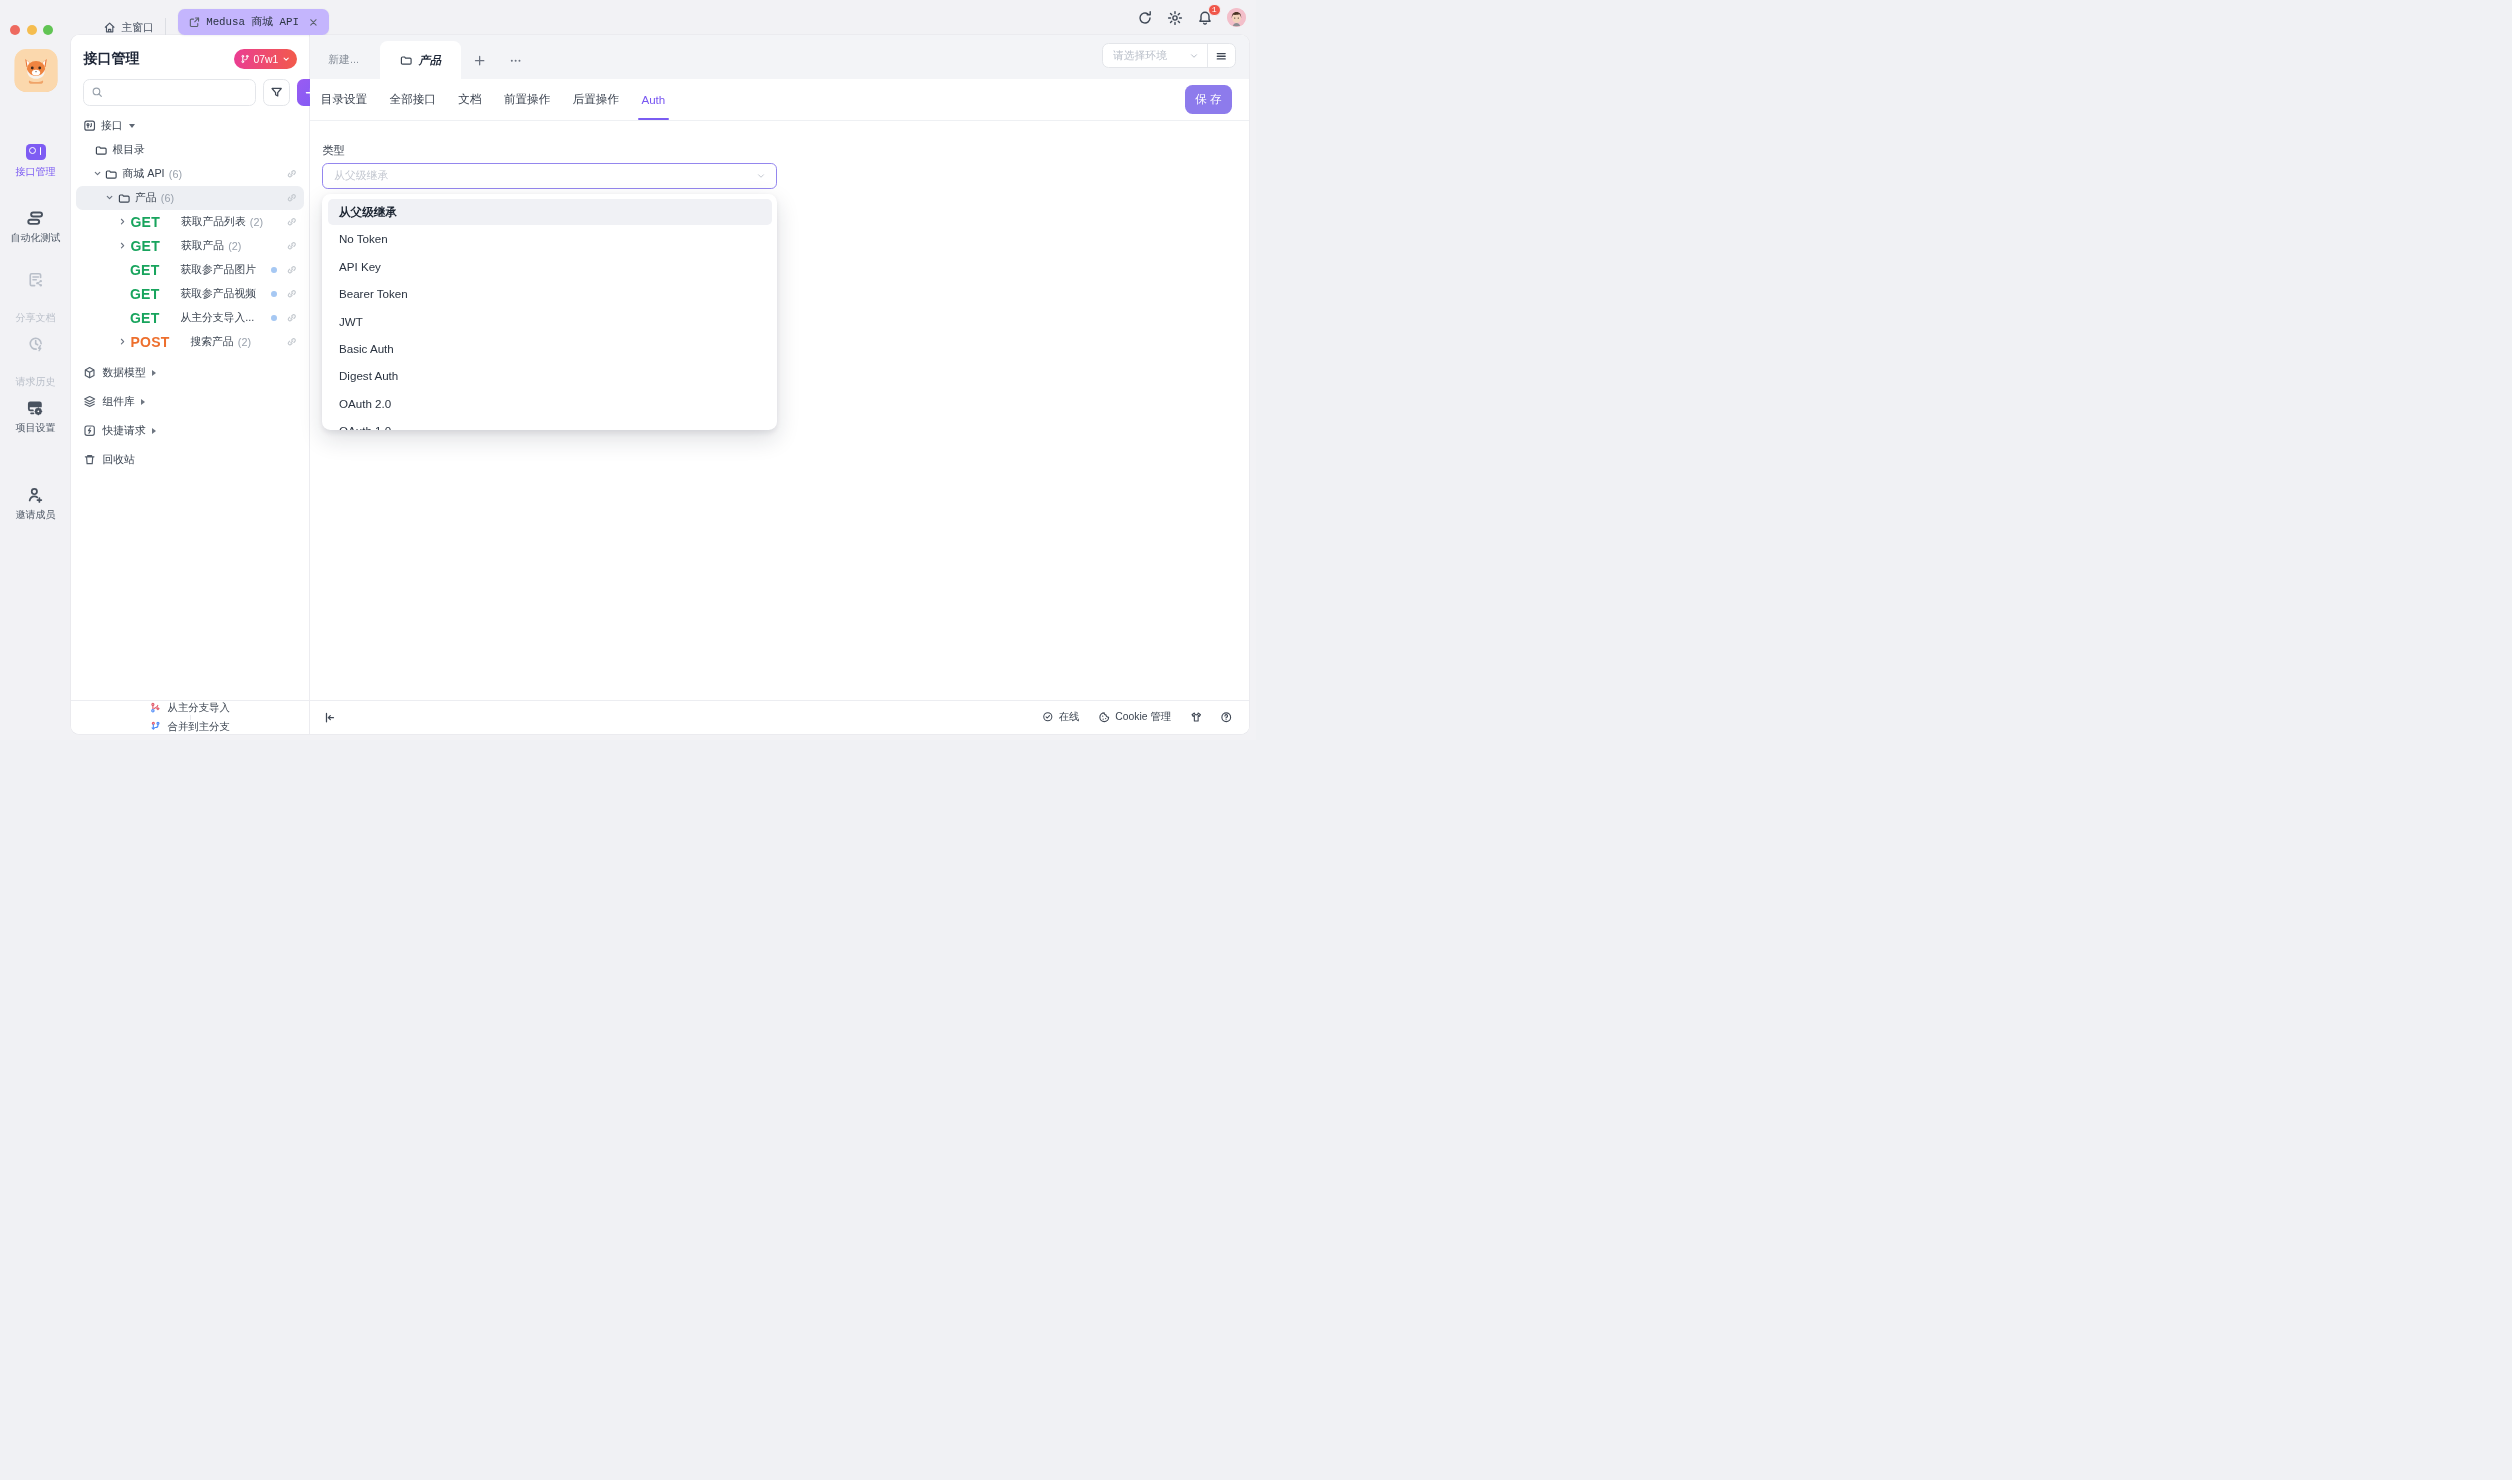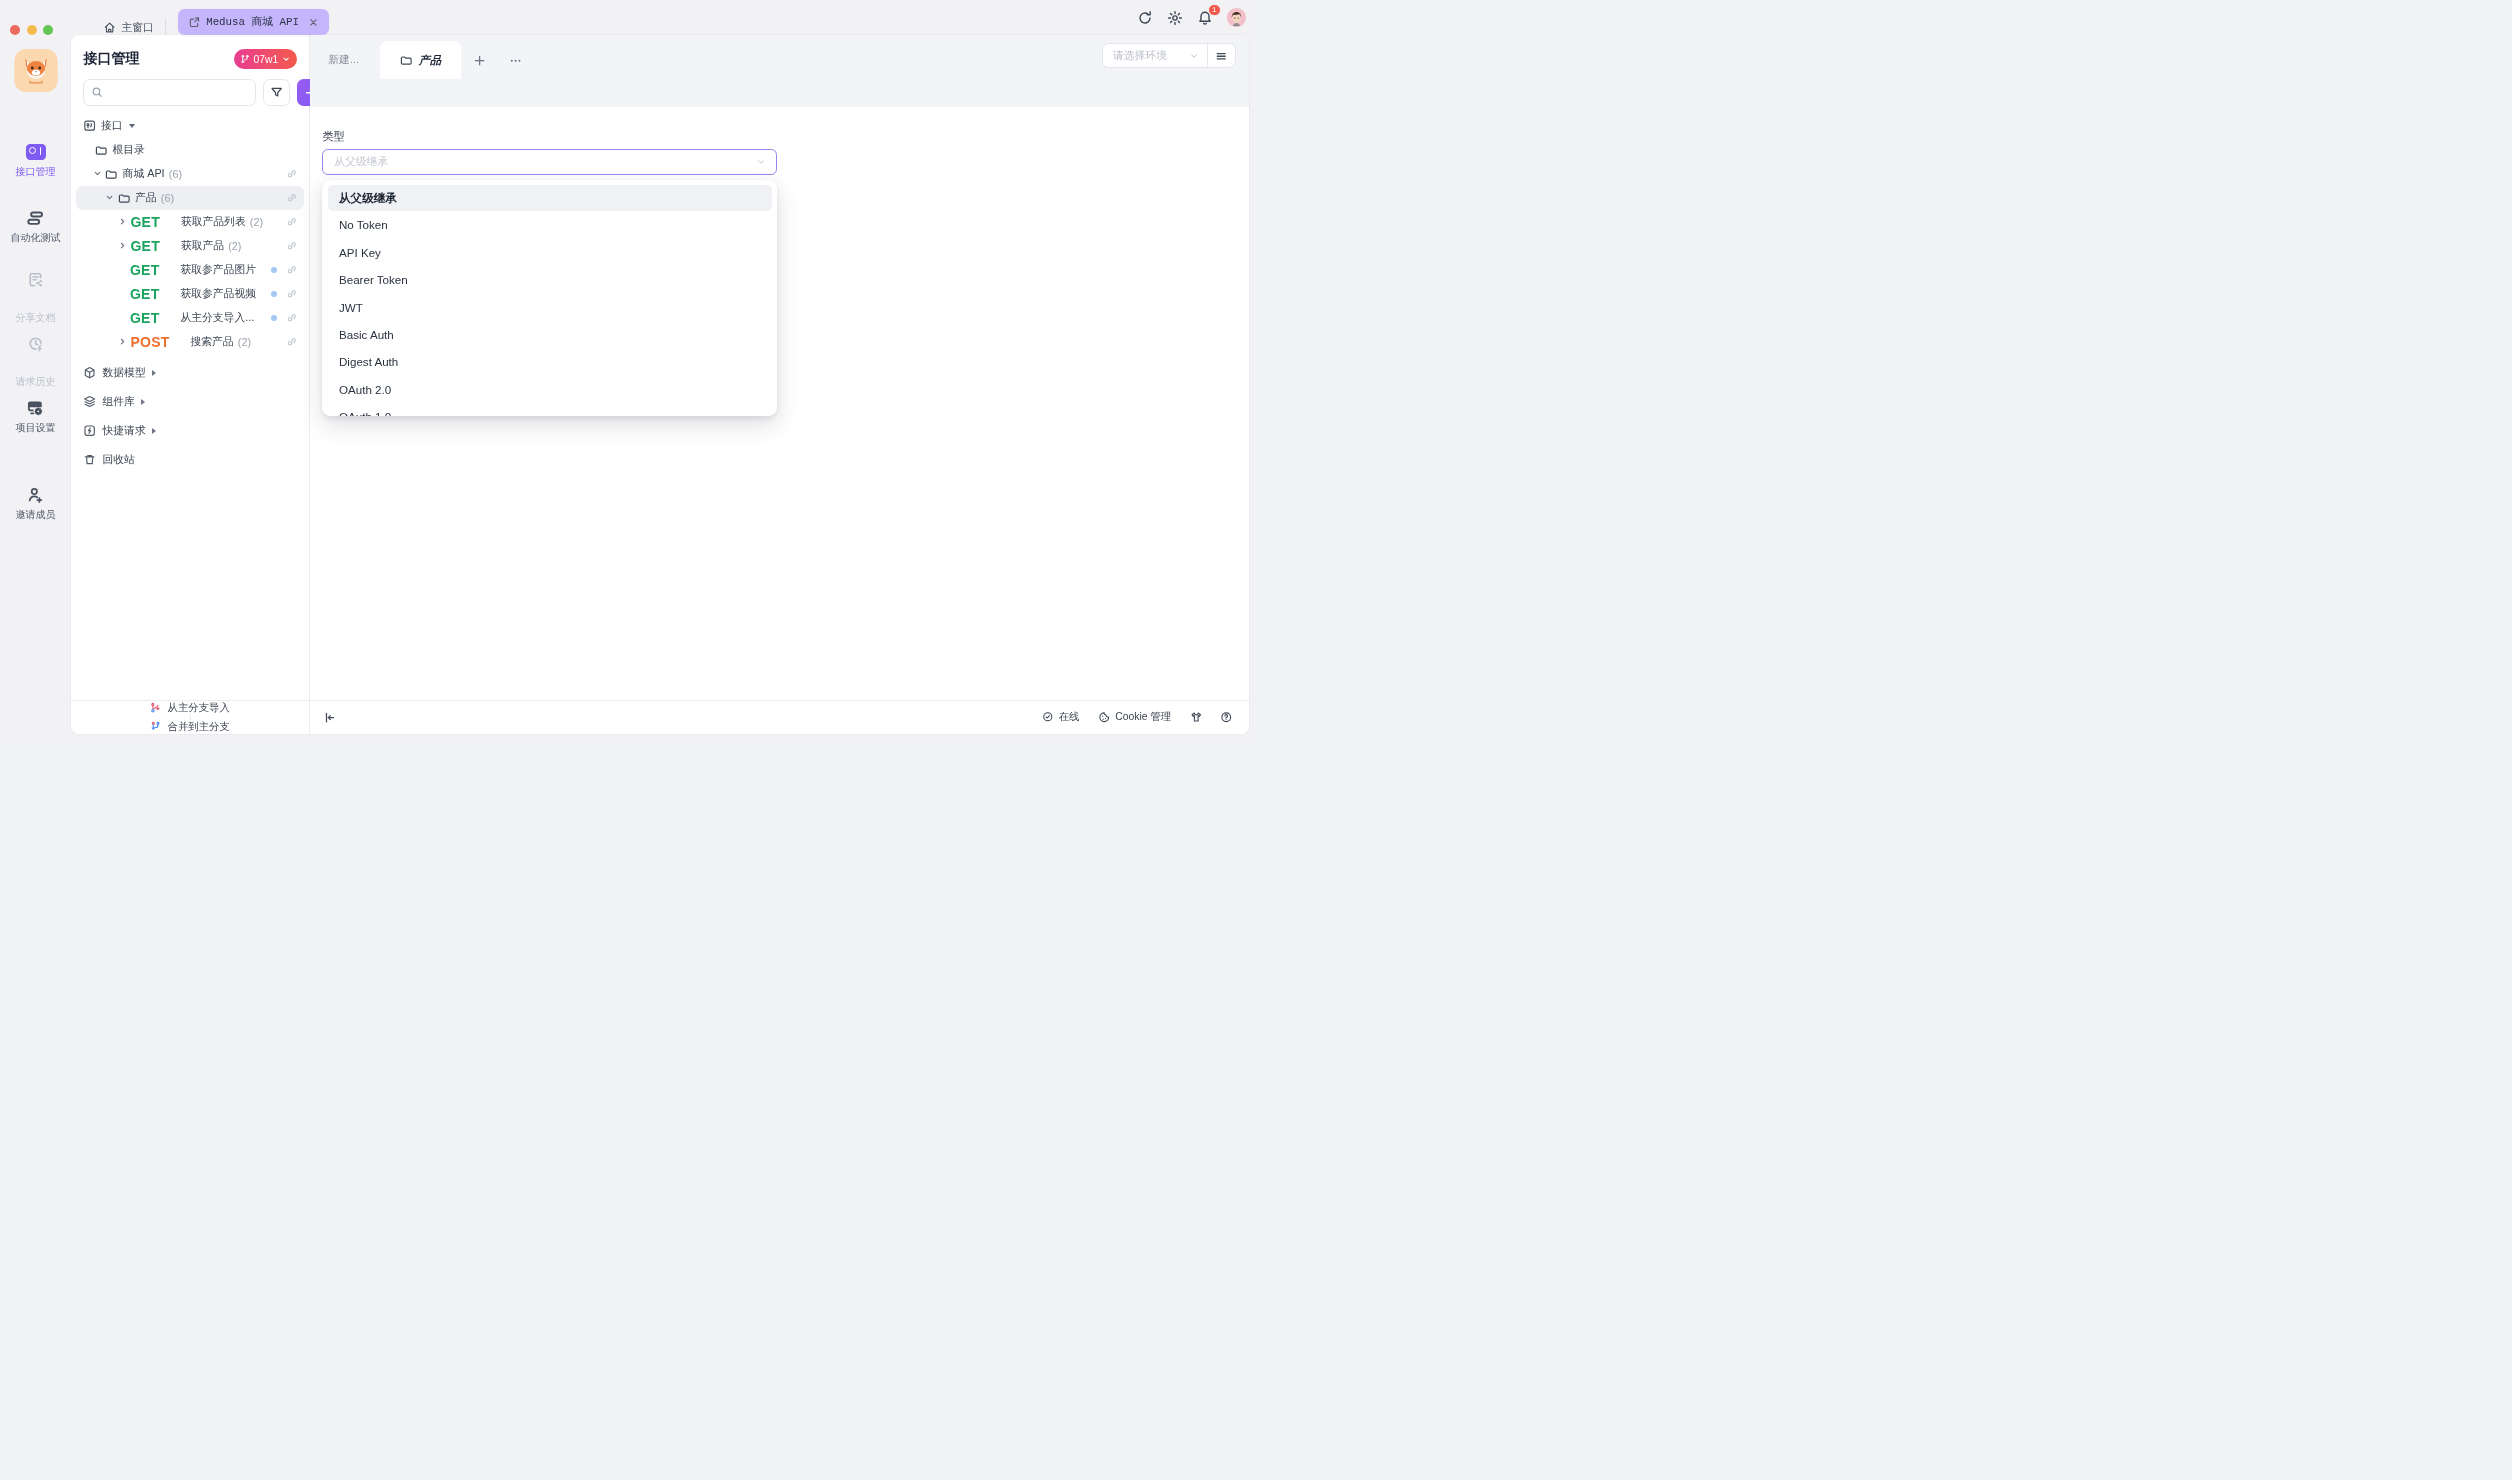--- a/index.html
+++ b/index.html
@@ -70,21 +70,21 @@
   .linkic { color:#c3c8ce; display:flex; flex:none; }
   .method { font-weight:bold; font-size:14px; margin-right:21px; letter-spacing:0.2px; }
   .m-get { color:#18a45d; } .m-post { color:#ed6f2d; }
   .srow { display:flex; align-items:center; height:29px; padding:0 11.6px; font-size:10.8px; color:#3a4350; cursor:pointer; }
   .srow .tico { color:#545d6a; margin-right:6.6px; }
   .panel-foot { margin-top:auto; border-top:0.8px solid #ecedf1; height:34px; display:flex; align-items:center;flex-direction:column; }
   .pf-btn { flex:1; display:flex; align-items:center; justify-content:center; gap:5.8px; font-size:10.4px; color:#3d4652; cursor:pointer; height:100%; }
   .pf-sep { width:0.8px; height:13.3px; background:#e8eaee; }
 
   
-  .main { flex:1; display:flex; flex-direction:column; background:#f3f4f7; position:relative; min-width:0;gap:28px; }
+  .main { flex:1; display:flex; flex-direction:column; background:#f3f4f7; position:relative; min-width:0; }
   .doc-tabs { height:44px; display:flex; align-items:flex-end; position:relative; flex:none; }
   .dt-plain { font-size:10.8px; color:#8a919c; padding:0 21.6px 0 18.3px; align-self:center; margin-top:6.6px; cursor:pointer; }
   .dt-active { display:flex; align-items:center; gap:5.8px; background:#fff; border-radius:7.5px 7.5px 0 0; height:38px;
                padding:0 20px; font-size:11.2px; font-style:italic; color:#1f2838; font-weight:bold; cursor:default; }
   .dt-ic { align-self:center; margin-top:6.6px; color:#6b7280; padding:0 11.6px; cursor:pointer; display:flex; }
   .env-group { position:absolute; right:13.3px; top:8.3px; height:25px; display:flex; align-items:center; background:#fff;
                border:0.8px solid #e3e5e9; border-radius:6.6px; }
   .env-sel { display:flex; align-items:center; gap:21.6px; padding:0 8.3px 0 10px; font-size:10.8px; color:#b9bfc9; cursor:pointer; }
   .env-sep { width:0.8px; height:23px; background:#e6e8ec; }
   .env-burger { padding:0 7.5px; color:#3f4754; display:flex; cursor:pointer; }
@@ -575,20 +575,41 @@
             <div class="env-sep"></div>
             <div class="env-burger">
               <svg width="12.5" height="12.5" viewBox="0 0 16 16" fill="none" stroke="currentColor" stroke-width="1.8" stroke-linecap="round">
                   <path d="M3 4.6h10M3 8h10M3 11.4h10"></path>
                 </svg>
             </div>
           </div>
         </div>
 
         <div class="content">
+          <div class="subtabs">
+            <div class="stab">
+                <span>目录设置</span>
+              </div>
+            <div class="stab">
+                <span>全部接口</span>
+              </div>
+            <div class="stab">
+                <span>文档</span>
+              </div>
+            <div class="stab">
+                <span>前置操作</span>
+              </div>
+            <div class="stab">
+                <span>后置操作</span>
+              </div>
+            <div class="stab active">
+                <span>Auth</span>
+              </div>
+            <button class="save-btn">保 存</button>
+          </div>
 
           <div class="auth-body">
             <div class="type-label">类型</div>
             <div class="sel">
               <span>从父级继承</span>
               <span class="sp"></span>
               <svg width="10" height="10" viewBox="0 0 16 16" fill="none" stroke="#c3c7d0" stroke-width="1.6" stroke-linecap="round" stroke-linejoin="round">
                   <path d="M4 6l4 4 4-4"></path>
                 </svg>
             </div>

